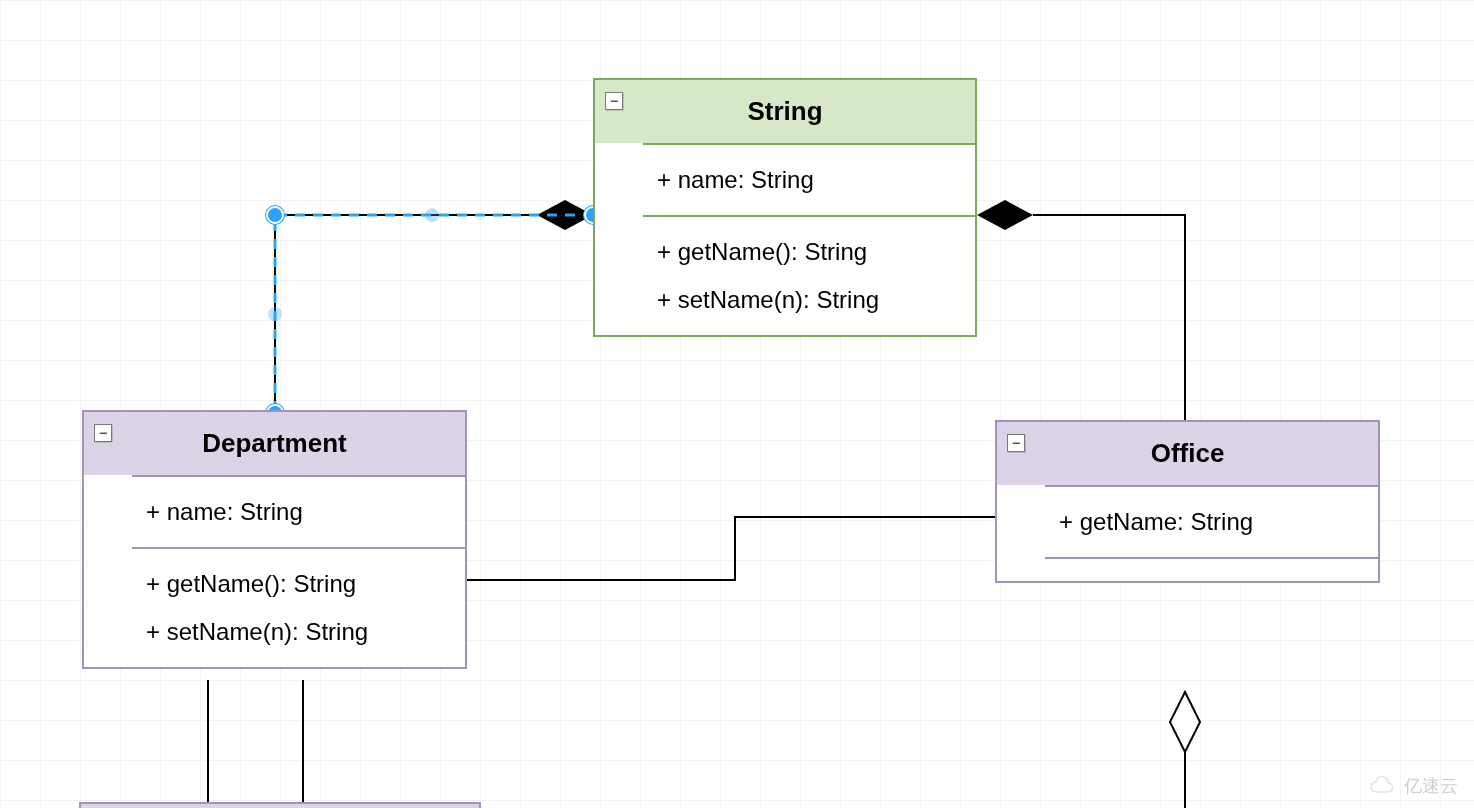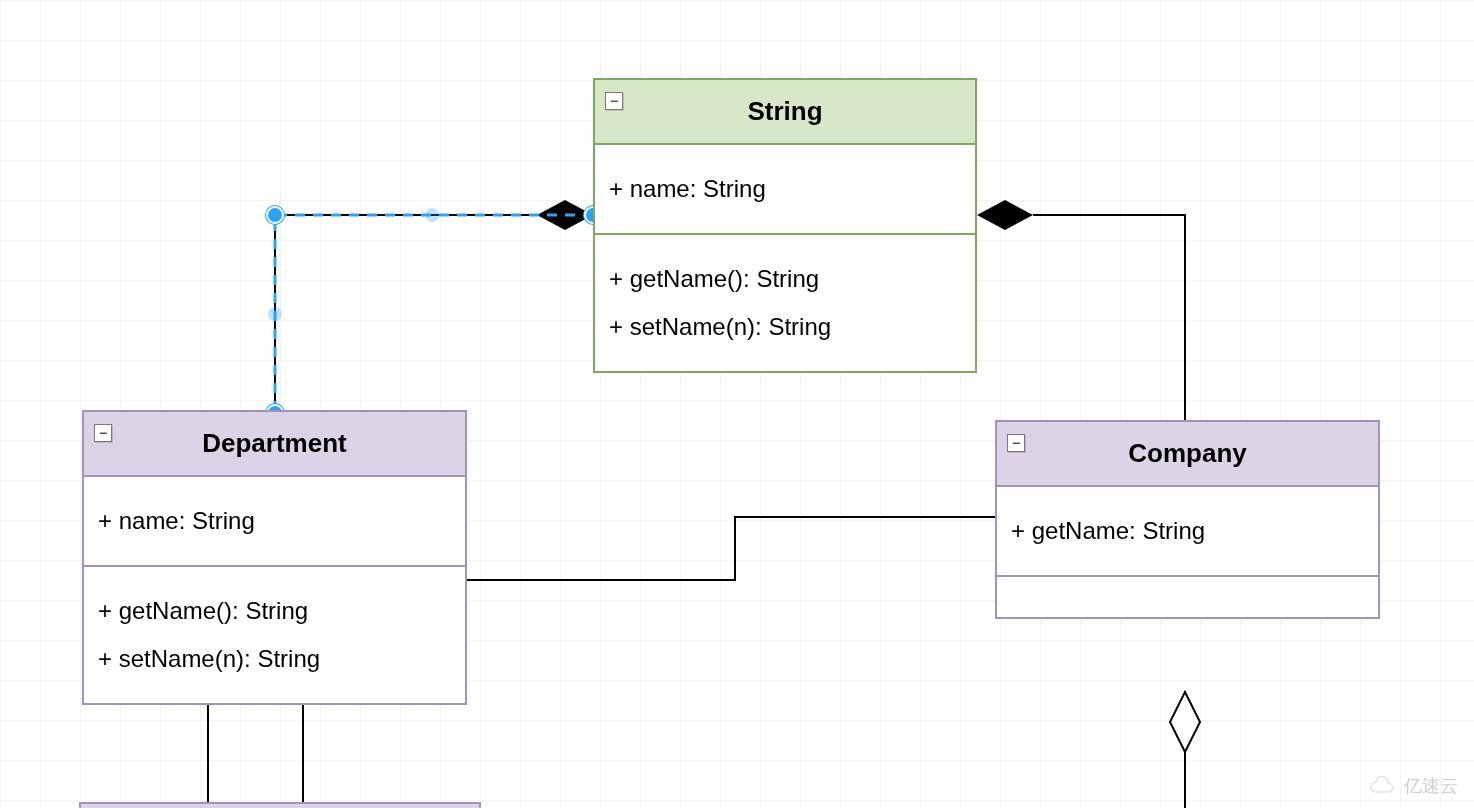--- a/index.html
+++ b/index.html
@@ -34,22 +34,23 @@
   }
   .class-title {
     font-weight: 700;
     font-size: 26px;
     text-align: center;
     padding: 16px 8px;
     position: relative;
   }
   .class-section {
     border-top: 2px solid;
-    padding: 20px 14px;
+    padding: 11px 14px;
     font-size: 24px;
+    margin-left: 48px;
   }
   .class-row {
     padding: 10px 0;
     font-size: 24px;
   }
   .collapse-btn {
     position: absolute;
     left: 10px;
     top: 12px;
     width: 18px;
@@ -181,21 +182,21 @@
       <div class="class-row">+ getName(): String</div>
       <div class="class-row">+ setName(n): String</div>
     </div>
   </div>
 
   <div class="class-box purple" style="left:995px; top:420px; width:385px;">
     <div class="class-title">
       <div class="collapse-btn">
           <span>−</span>
         </div>
-      <span>Company</span>
+      <span>Office</span>
     </div>
     <div class="class-section">
       <div class="class-row">+ getName: String</div>
     </div>
     <div class="class-section">
     </div>
   </div>
 
   <div class="watermark">
     <svg width="28" height="20" viewBox="0 0 28 20">

